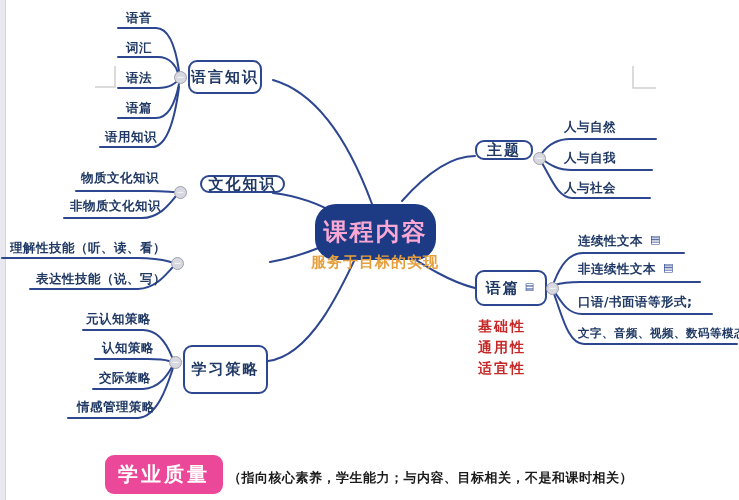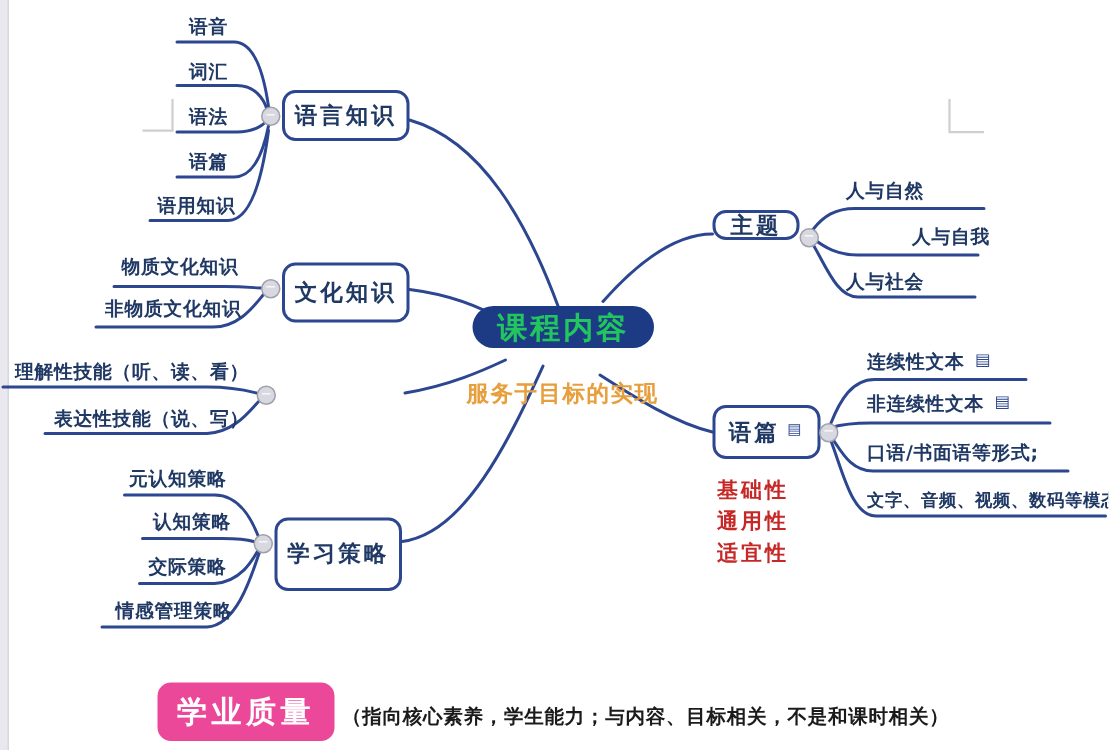--- a/index.html
+++ b/index.html
@@ -18,24 +18,24 @@
   }
   .topic.small{font-size:11.5px;}
   .bnode{
     position:absolute;z-index:2;background:#fff;
     border:2px solid #2c4690;border-radius:9px;
     display:flex;align-items:center;justify-content:center;gap:5px;
     font-size:15px;font-weight:bold;color:#1f3864;letter-spacing:2px;
     box-sizing:border-box;
   }
   .center-pill{
-    position:absolute;z-index:3;left:315px;top:204px;width:121px;height:28px;
+    position:absolute;z-index:3;left:315px;top:204px;width:121px;height:56px;
     background:#1d3a85;border-radius:21px;
     display:flex;align-items:center;justify-content:center;
-    font-size:20px;font-weight:bold;color:#22c55e;letter-spacing:2px;
+    font-size:24px;font-weight:bold;color:#f9a8d4;letter-spacing:2px;
   }
   .center-caption{
     position:absolute;z-index:3;left:311px;top:253px;
     font-size:15px;font-weight:bold;color:#e69f3c;letter-spacing:1px;white-space:nowrap;
   }
   .red-note{
     position:absolute;z-index:2;left:478px;
     font-size:14px;font-weight:bold;color:#c62828;letter-spacing:2px;
   }
   .collapse-dot{
@@ -106,22 +106,22 @@
 
     <g fill="none" stroke="#cfcfcf" stroke-width="1.5">
       <path d="M115 66 V87 H95"></path>
       <path d="M633 66 V88 H656"></path>
     </g>
   </svg>
 
   <div class="center-pill">课程内容</div>
   <div class="center-caption">服务于目标的实现</div>
 
-  <div class="bnode" style="left:188px;top:60px;width:85px;height:34px;">语言知识</div>
-  <div class="bnode" style="left:188px;top:175px;width:85px;height:40px;">文化知识</div>
+  <div class="bnode" style="left:188px;top:60px;width:74px;height:34px;">语言知识</div>
+  <div class="bnode" style="left:200px;top:175px;width:85px;height:18px;">文化知识</div>
   <div class="bnode" style="left:183px;top:345px;width:85px;height:49px;">学习策略</div>
 
   <div class="bnode" style="left:475px;top:140px;width:58px;height:20px;">主题</div>
   <div class="bnode" style="left:475px;top:270px;width:72px;height:36px;">
     <span>语篇</span>
     <span class="note-ico">▤</span>
   </div>
 
   <div class="collapse-dot" style="left:174px;top:71px;">−</div>
   <div class="collapse-dot" style="left:174px;top:186px;">−</div>
@@ -141,21 +141,21 @@
 
   <div class="topic" style="left:10px;top:240px;">理解性技能（听、读、看）</div>
   <div class="topic" style="left:36px;top:271px;">表达性技能（说、写）</div>
 
   <div class="topic" style="left:86px;top:311px;">元认知策略</div>
   <div class="topic" style="left:102px;top:340px;">认知策略</div>
   <div class="topic" style="left:99px;top:370px;">交际策略</div>
   <div class="topic" style="left:77px;top:399px;">情感管理策略</div>
 
   <div class="topic" style="left:564px;top:119px;">人与自然</div>
-  <div class="topic" style="left:564px;top:150px;margin-left:44px;">人与自我</div>
+  <div class="topic" style="left:564px;top:150px;">人与自我</div>
   <div class="topic" style="left:564px;top:180px;">人与社会</div>
 
   <div class="topic" style="left:578px;top:233px;">连续性文本</div>
   <span class="note-ico abs" style="left:650px;top:235px;">▤</span>
   <div class="topic" style="left:578px;top:261px;">非连续性文本</div>
   <span class="note-ico abs" style="left:663px;top:263px;">▤</span>
   <div class="topic" style="left:578px;top:294px;">口语/书面语等形式;</div>
   <div class="topic small" style="left:578px;top:326px;">文字、音频、视频、数码等模态</div>
 
   <div class="red-note" style="top:318px;">基础性</div>

